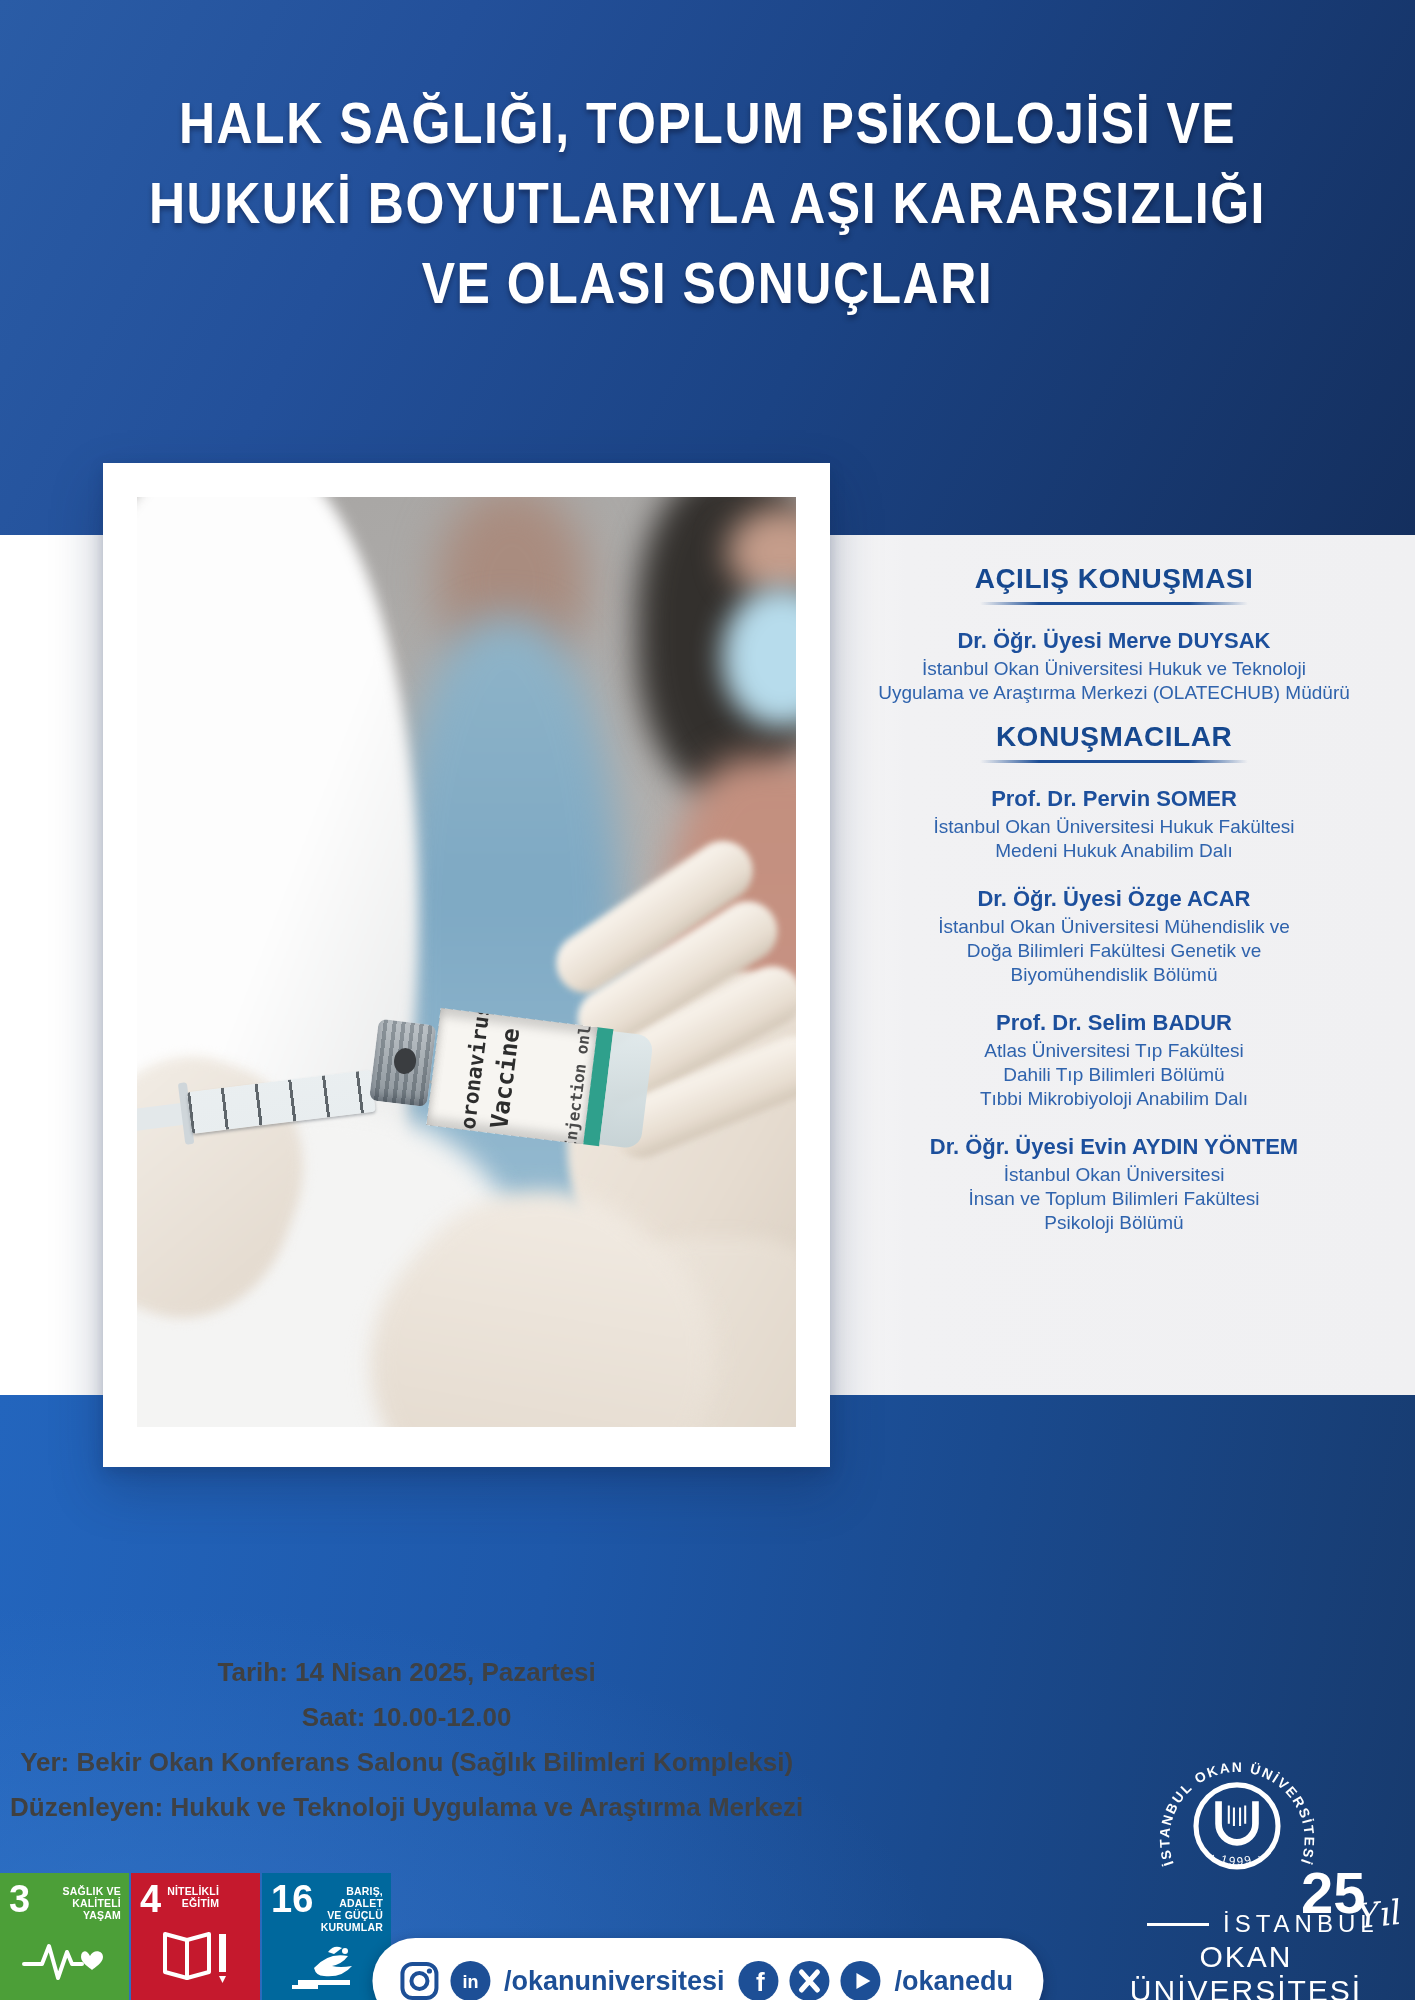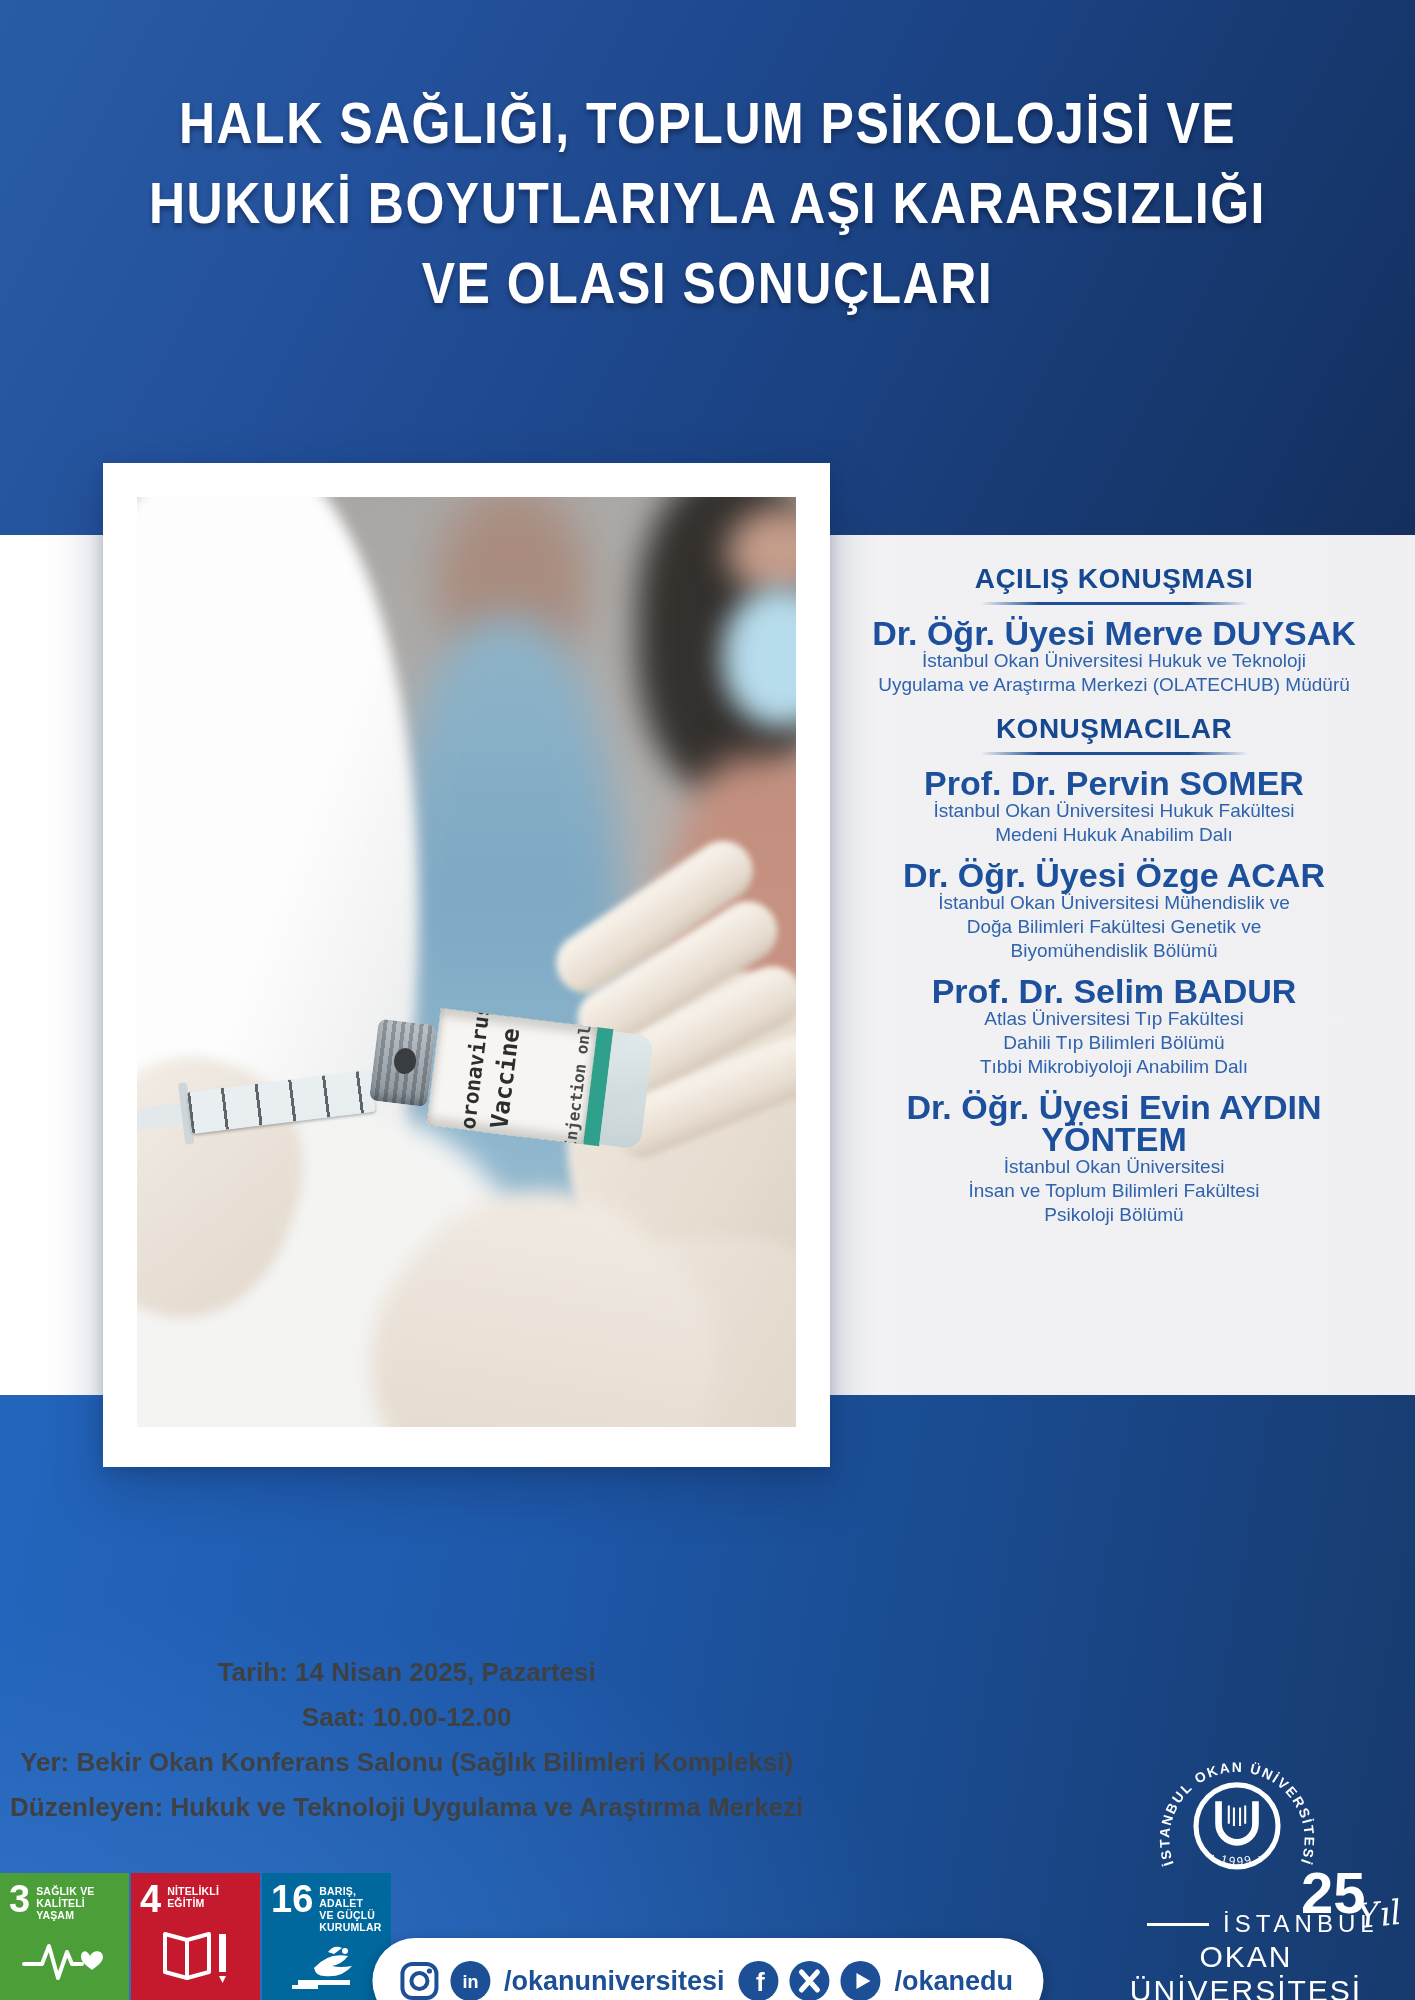--- a/index.html
+++ b/index.html
@@ -84,38 +84,38 @@
   .v-glass{left:234px;top:2px;width:41px;height:114px;border-radius:0 16px 16px 0;
     background:linear-gradient(180deg,rgba(222,232,235,.9),rgba(196,210,214,.9));}
 
   
   .speakers{position:absolute;left:845px;top:535px;width:538px;height:860px;
     text-align:center;padding-top:28px;box-sizing:border-box;}
   .sec-heading{font-size:28px;font-weight:bold;color:#16488f;letter-spacing:.5px;}
   .sec-rule{width:268px;height:3px;margin:7px auto 10px auto;border-radius:2px;
     background:linear-gradient(90deg,rgba(29,78,150,0) 0%,#1d4e96 22%,#1d4e96 78%,rgba(29,78,150,0) 100%);}
   .person{margin-bottom:4px;}
-  .p-name{font-size:34px;font-weight:bold;color:#1c4f9c;margin-top:12px;line-height:32px;}
+  .p-name{font-size:22px;font-weight:bold;color:#1c4f9c;margin-top:20px;line-height:32px;}
   .p-aff{font-size:19px;color:#2f63ad;line-height:24px;}
   .sec{margin-bottom:16px;}
 
   
   .event{position:absolute;left:10px;top:1650px;color:#404040;text-align:center;}
   .ev-row{font-size:26px;line-height:45px;}
   .ev-label{font-weight:bold;}
   .ev-value{font-weight:bold;opacity:.96;}
 
   
   .sdg{position:absolute;left:0;bottom:0;display:flex;gap:2px;}
   .sdg-card{width:129px;height:127px;padding:9px 8px 6px 9px;box-sizing:border-box;color:#fff;
     display:flex;flex-direction:column;}
   .sdg-head{display:flex;gap:6px;align-items:flex-start;}
   .sdg-num{font-size:38px;font-weight:bold;line-height:34px;}
   .sdg-label{font-size:10.5px;font-weight:bold;line-height:12px;white-space:pre-line;
-    letter-spacing:.2px;padding-top:3px;}
+    letter-spacing:.2px;padding-top:3px;text-align:right;}
   .sdg-icon{margin:auto;}
   .sdg3{background:#4C9F38;} .sdg4{background:#C5192D;} .sdg16{background:#00689D;}
 
   
   .social{position:absolute;left:50%;transform:translateX(-50%);top:1938px;height:86px;
     background:#fff;border-radius:45px;display:flex;align-items:center;gap:9px;
     padding:0 26px;box-shadow:0 4px 14px rgba(0,0,30,.3);}
   .soc-handle{font-size:27px;font-weight:bold;color:#1d4f96;margin:0 4px;}
   .soc-ic{width:42px;height:42px;display:block;}
 

